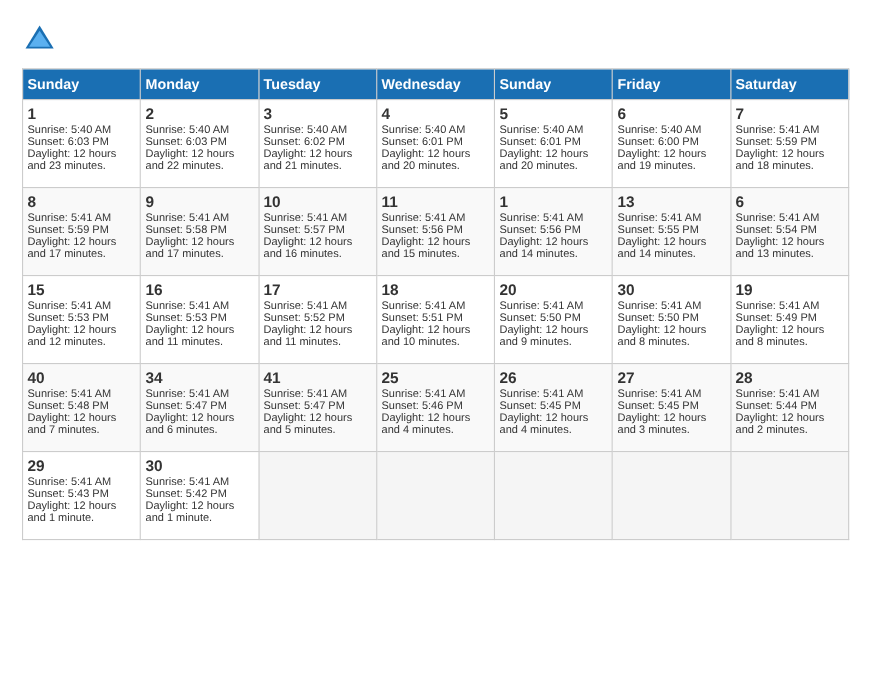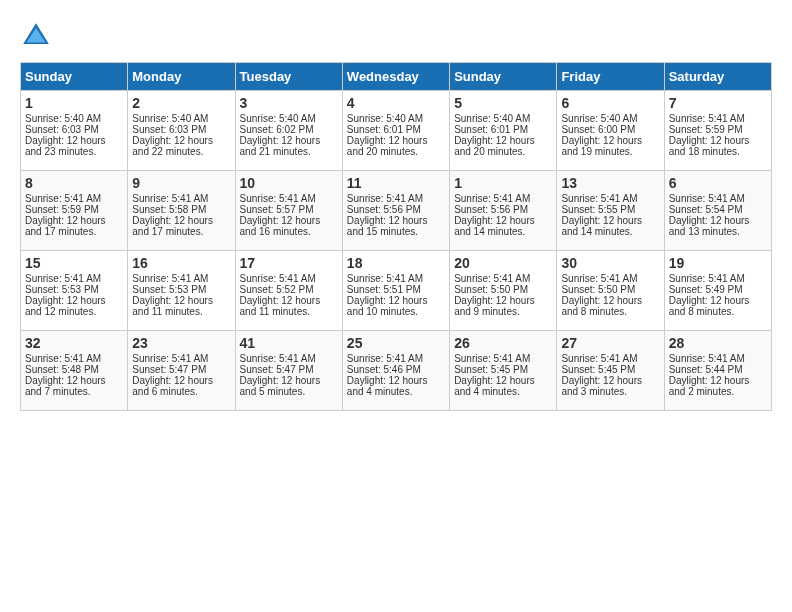--- a/index.html
+++ b/index.html
@@ -137,22 +137,31 @@
       <tr>
         <td><span class="day-num">15</span>Sunrise: 5:41 AM<br>Sunset: 5:53 PM<br>Daylight: 12 hours and 12 minutes.</td>
         <td><span class="day-num">16</span>Sunrise: 5:41 AM<br>Sunset: 5:53 PM<br>Daylight: 12 hours and 11 minutes.</td>
         <td><span class="day-num">17</span>Sunrise: 5:41 AM<br>Sunset: 5:52 PM<br>Daylight: 12 hours and 11 minutes.</td>
         <td><span class="day-num">18</span>Sunrise: 5:41 AM<br>Sunset: 5:51 PM<br>Daylight: 12 hours and 10 minutes.</td>
         <td><span class="day-num">20</span>Sunrise: 5:41 AM<br>Sunset: 5:50 PM<br>Daylight: 12 hours and 9 minutes.</td>
         <td><span class="day-num">30</span>Sunrise: 5:41 AM<br>Sunset: 5:50 PM<br>Daylight: 12 hours and 8 minutes.</td>
         <td><span class="day-num">19</span>Sunrise: 5:41 AM<br>Sunset: 5:49 PM<br>Daylight: 12 hours and 8 minutes.</td>
       </tr>
       <tr>
-        <td><span class="day-num">32</span>Sunrise: 5:41 AM<br>Sunset: 5:48 PM<br>Daylight: 12 hours and 7 minutes.</td>
-        <td><span class="day-num">23</span>Sunrise: 5:41 AM<br>Sunset: 5:47 PM<br>Daylight: 12 hours and 6 minutes.</td>
+        <td><span class="day-num">40</span>Sunrise: 5:41 AM<br>Sunset: 5:48 PM<br>Daylight: 12 hours and 7 minutes.</td>
+        <td><span class="day-num">34</span>Sunrise: 5:41 AM<br>Sunset: 5:47 PM<br>Daylight: 12 hours and 6 minutes.</td>
         <td><span class="day-num">41</span>Sunrise: 5:41 AM<br>Sunset: 5:47 PM<br>Daylight: 12 hours and 5 minutes.</td>
         <td><span class="day-num">25</span>Sunrise: 5:41 AM<br>Sunset: 5:46 PM<br>Daylight: 12 hours and 4 minutes.</td>
         <td><span class="day-num">26</span>Sunrise: 5:41 AM<br>Sunset: 5:45 PM<br>Daylight: 12 hours and 4 minutes.</td>
         <td><span class="day-num">27</span>Sunrise: 5:41 AM<br>Sunset: 5:45 PM<br>Daylight: 12 hours and 3 minutes.</td>
         <td><span class="day-num">28</span>Sunrise: 5:41 AM<br>Sunset: 5:44 PM<br>Daylight: 12 hours and 2 minutes.</td>
       </tr>
+      <tr>
+        <td><span class="day-num">29</span>Sunrise: 5:41 AM<br>Sunset: 5:43 PM<br>Daylight: 12 hours and 1 minute.</td>
+        <td><span class="day-num">30</span>Sunrise: 5:41 AM<br>Sunset: 5:42 PM<br>Daylight: 12 hours and 1 minute.</td>
+        <td class="empty"></td>
+        <td class="empty"></td>
+        <td class="empty"></td>
+        <td class="empty"></td>
+        <td class="empty"></td>
+      </tr>
     </tbody>
 </table>
 
 </body></html>

